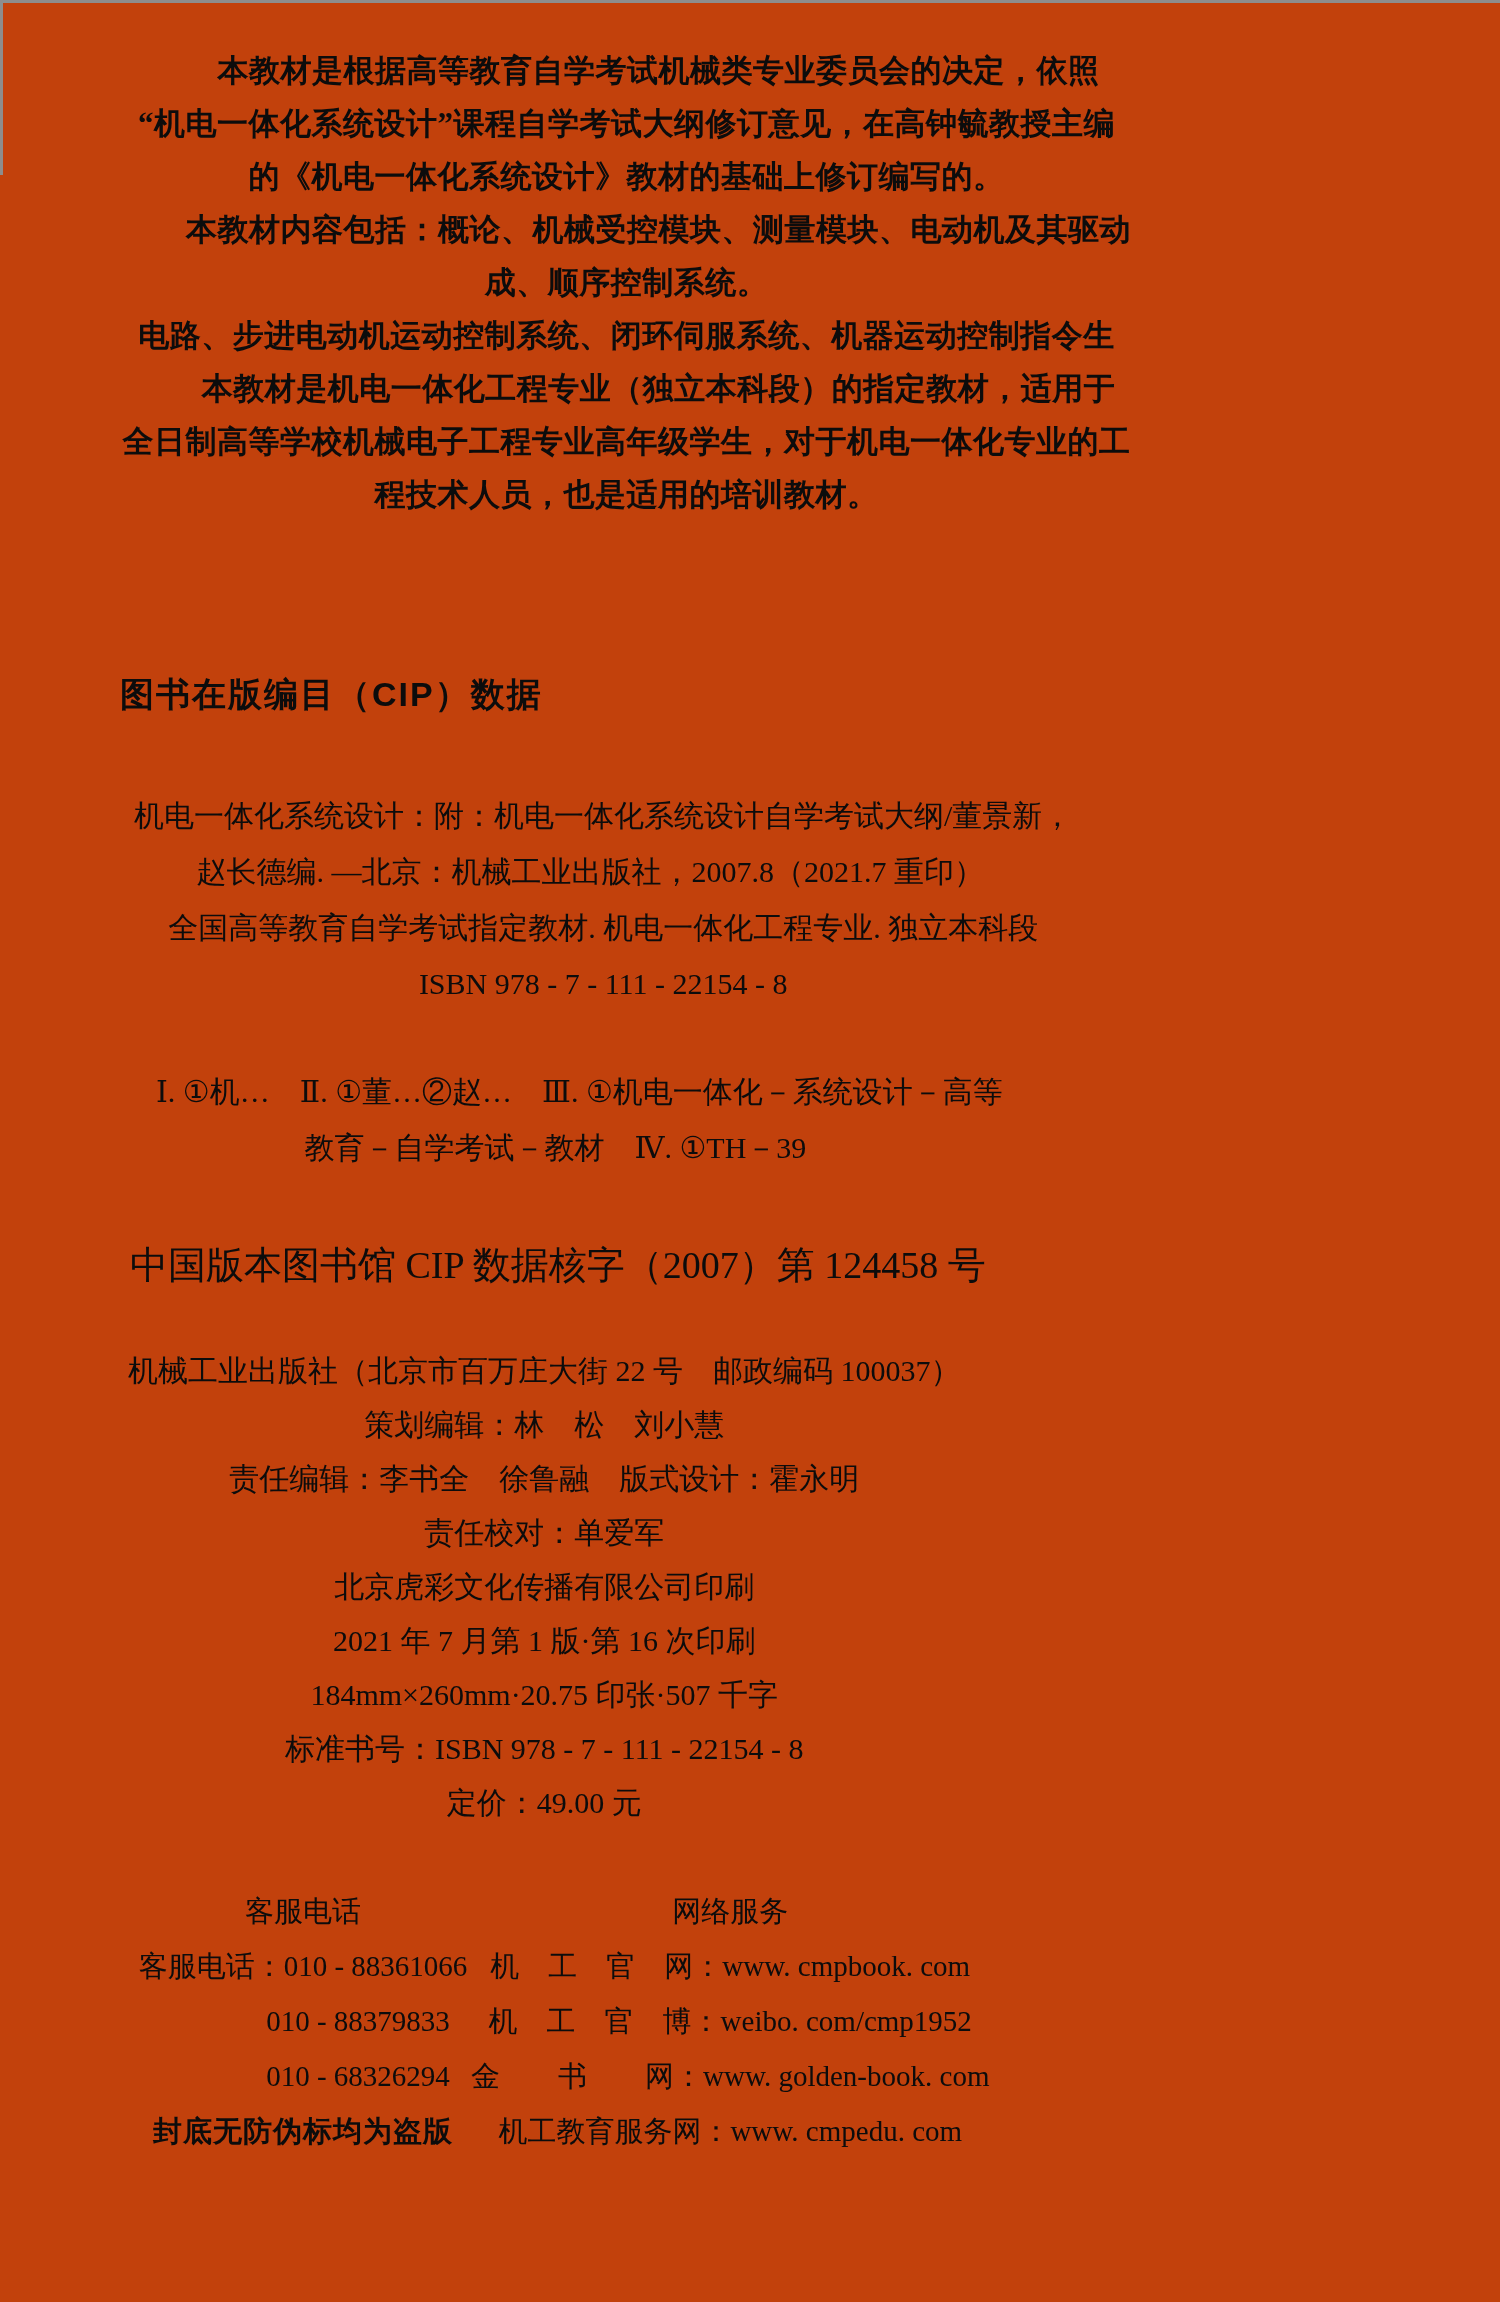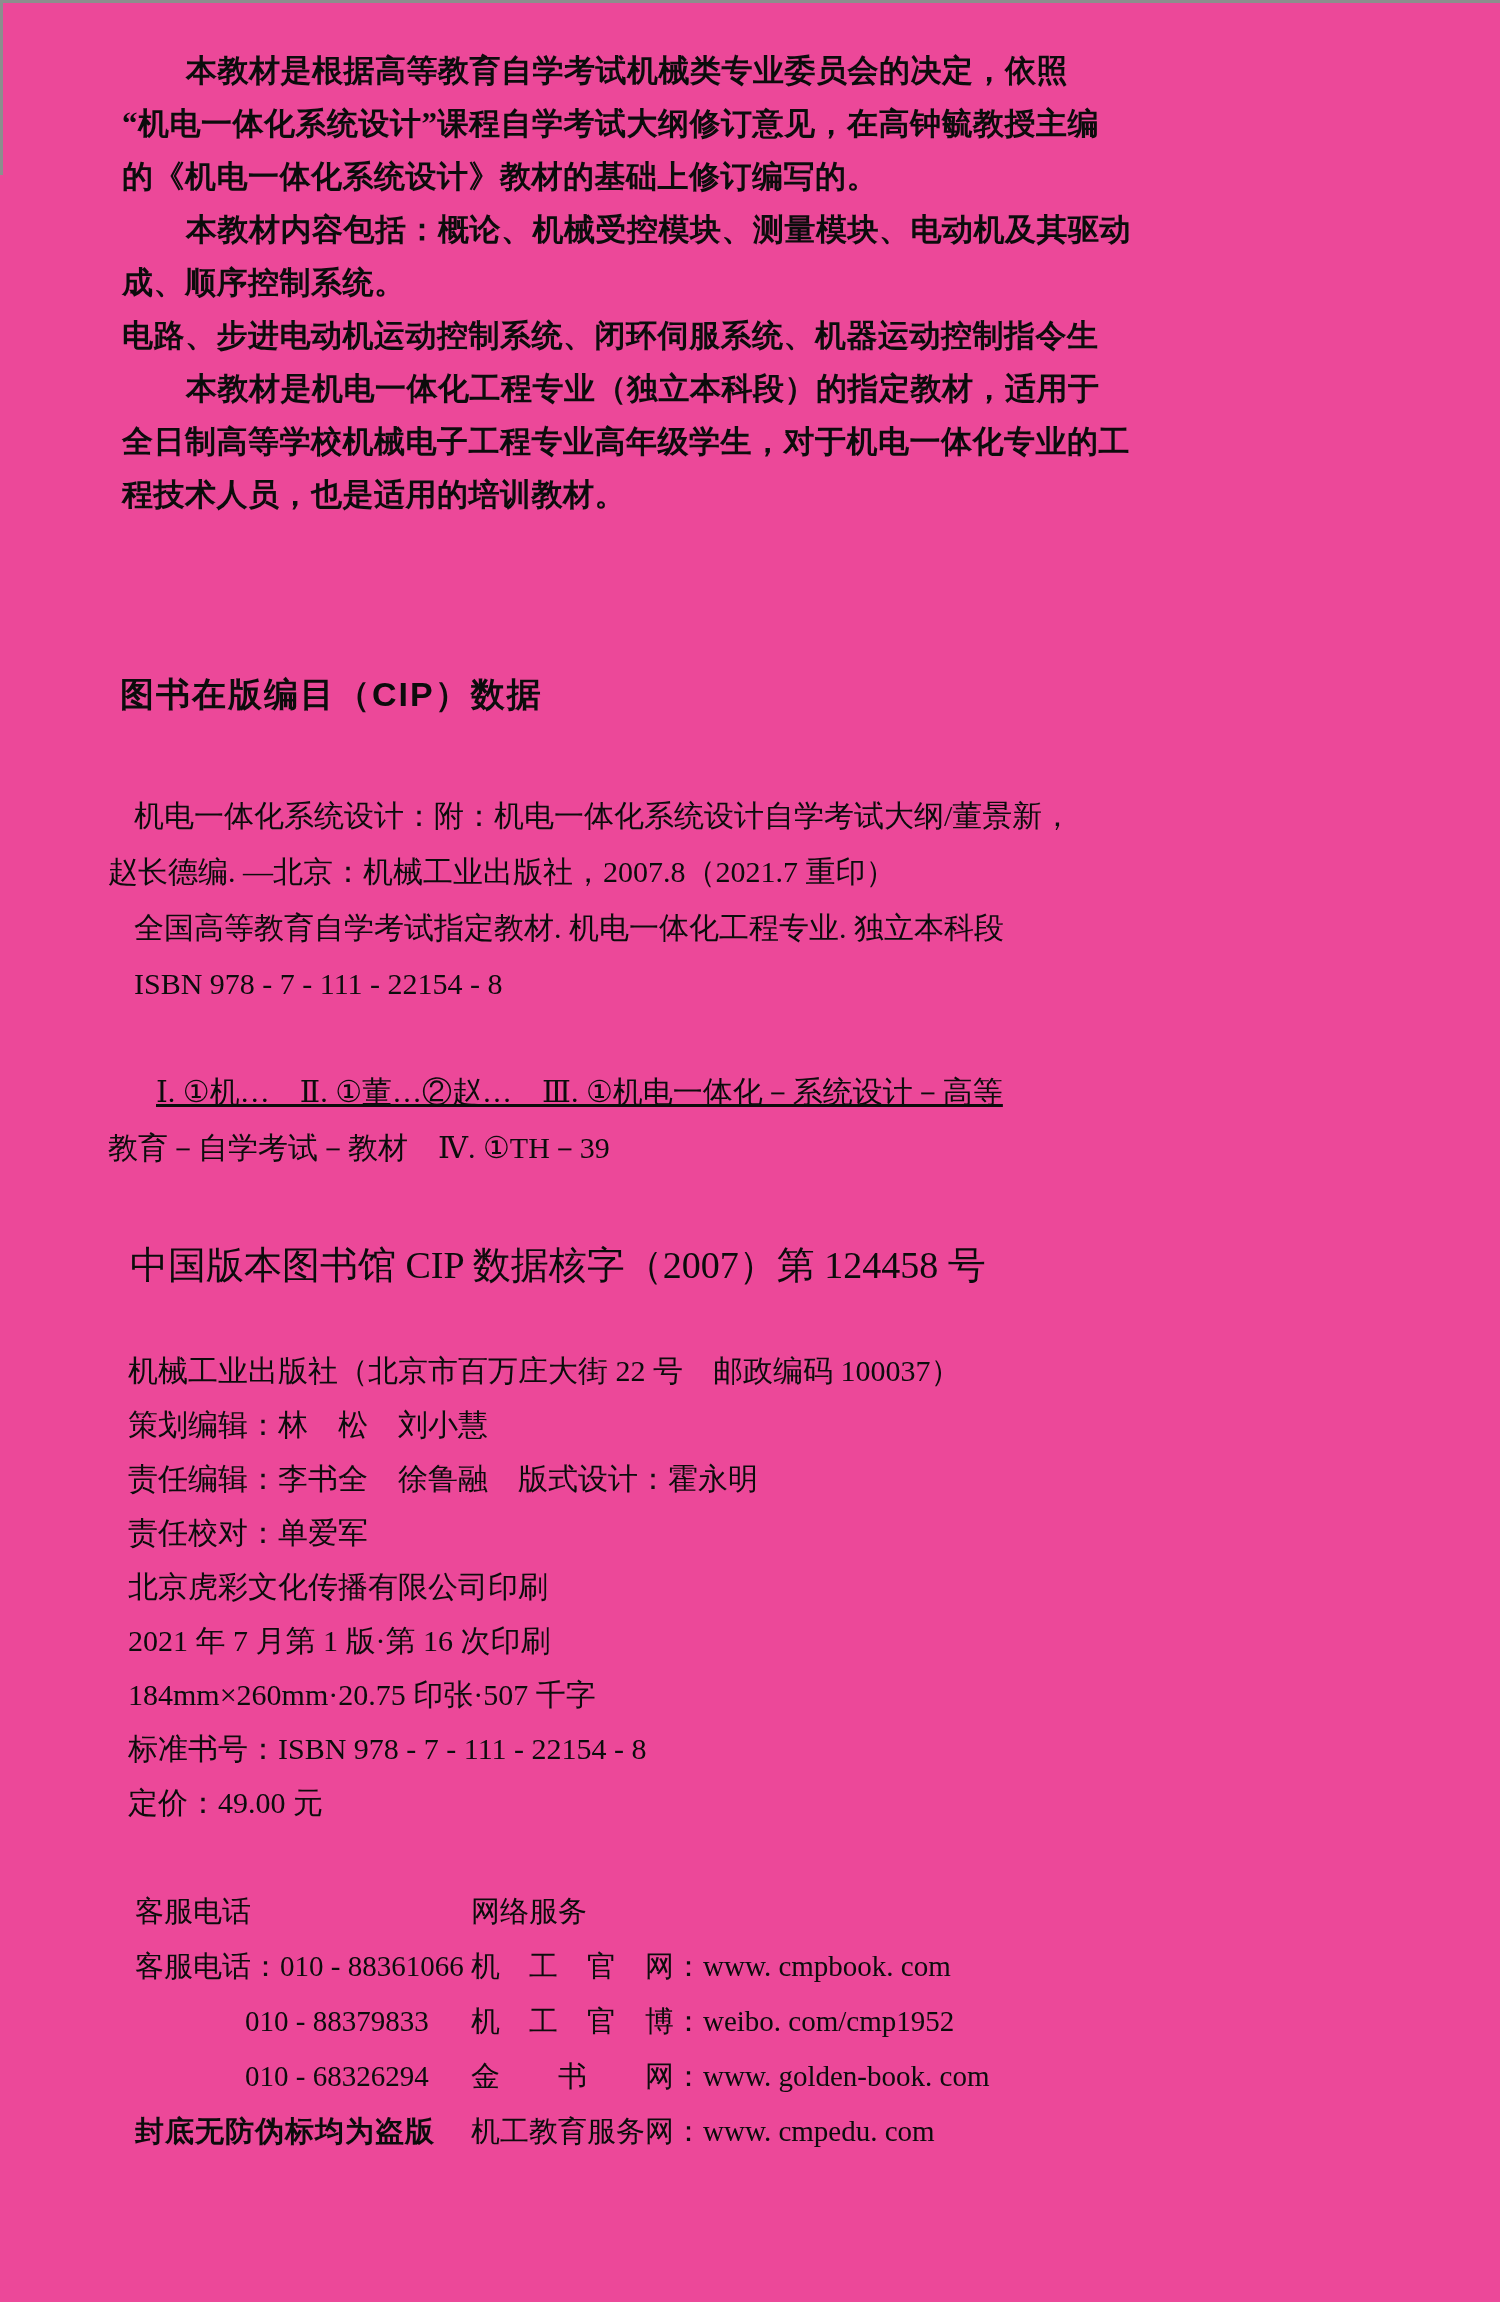--- a/index.html
+++ b/index.html
@@ -1,23 +1,24 @@
 <!DOCTYPE html>
 <html><head>
 <meta charset="utf-8">
 <style>
   html,body{margin:0;padding:0;background:#e9e9e9;}
   .page{
     position:relative;
     width:1500px;height:2302px;
     margin:0 auto;
-    background:#ec4899;
+    background:#c2410c;
     font-family:"Liberation Serif","DejaVu Serif",serif;
     color:#0c0c0c;
     overflow:hidden;
+    text-align:center;
   }
   .edge-top{position:absolute;top:0;left:0;width:1500px;height:3px;background:#8d8d8d;}
   .edge-left{position:absolute;top:0;left:0;width:3px;height:175px;background:#8d8d8d;}
 
   .intro{
     position:absolute;left:122px;top:44px;
     font-size:31px;font-weight:bold;line-height:53px;
     letter-spacing:0.5px;white-space:nowrap;
   }
   .intro .indent{text-indent:64px;}
@@ -31,21 +32,21 @@
   .cip-block{
     position:absolute;left:134px;top:788px;
     font-size:30px;line-height:56px;white-space:nowrap;
   }
   .cip-block .outdent{margin-left:-26px;}
 
   .cip-class{
     position:absolute;left:108px;top:1064px;
     font-size:30px;line-height:56px;white-space:nowrap;
   }
-  .cip-class .indent1{padding-left:48px;text-decoration:underline;}
+  .cip-class .indent1{padding-left:48px;}
 
   .cip-register{
     position:absolute;left:130px;top:1240px;
     font-size:38px;white-space:nowrap;
   }
 
   .colophon{
     position:absolute;left:128px;top:1344px;
     font-size:30px;line-height:54px;white-space:nowrap;
   }

